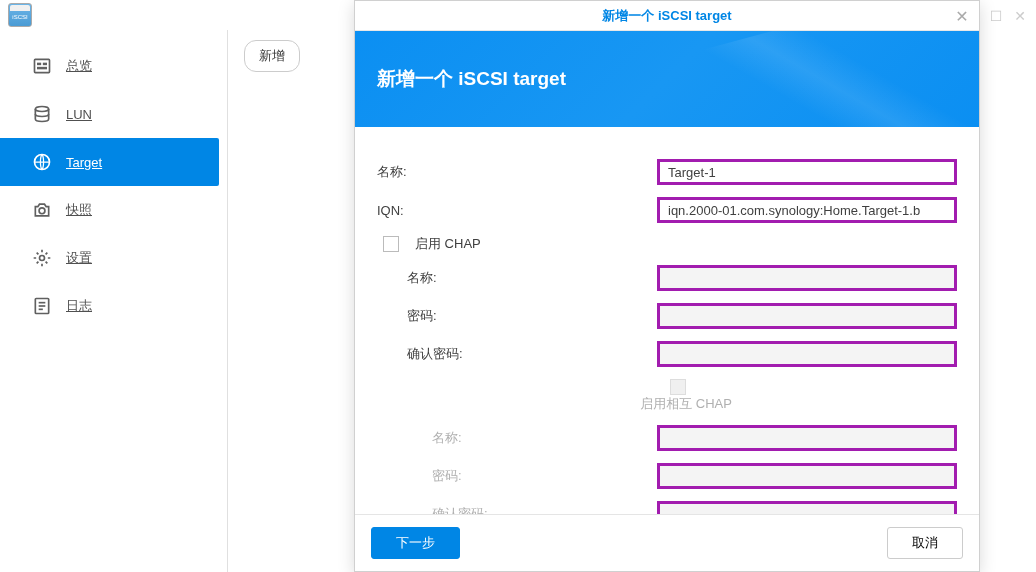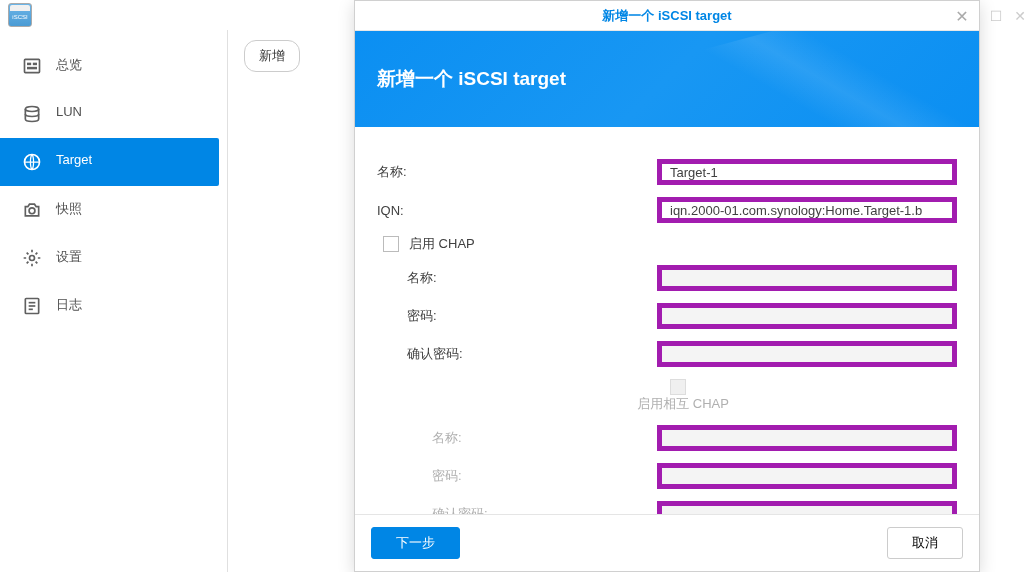--- a/index.html
+++ b/index.html
@@ -53,25 +53,27 @@
     }
     
     
     .sidebar {
       width: 228px;
       border-right: 1px solid #e0e0e0;
       padding-top: 12px;
     }
     .sidebar-item {
       display: flex;
-      padding: 14px 22px;
+      align-items: center;
+      padding: 14px 32px;
       cursor: pointer;
       color: #505050;
       margin-right: 8px;
       border-radius: 0 2px 2px 0;
+      text-decoration: underline;
     }
     .sidebar-item.active {
       background: #0086e5;
       color: #fff;
     }
     .sidebar-icon {
       width: 20px;
       height: 20px;
       margin-right: 14px;
       display: flex;
@@ -175,21 +177,21 @@
       width: 280px;
       color: #404040;
       font-size: 13px;
     }
     .form-label.indent1 { padding-left: 30px; }
     .form-label.indent2 { padding-left: 55px; }
     .form-label.disabled { color: #b0b0b0; }
     .form-input {
       flex: 1;
       height: 26px;
-      border: 5px solid #a21caf;
+      border: 3px solid #a21caf;
       padding: 2px 8px;
       font-size: 13px;
       color: #404040;
       background: #fff;
     }
     .form-input.disabled {
       background: #f4f4f4;
       color: #aaa;
     }
     .checkbox-row {
@@ -203,21 +205,21 @@
       border: 1px solid #bbb;
       margin-right: 10px;
       background: #fff;
       cursor: pointer;
     }
     .checkbox.disabled {
       background: #f0f0f0;
       border-color: #ddd;
       cursor: default;
     }
-    .checkbox-label { font-size: 13px; color: #404040; }
+    .checkbox-label { font-size: 13px; color: #404040; margin-left: 6px; }
     .checkbox-label.disabled { color: #b0b0b0; }
     
     .modal-footer {
       border-top: 1px solid #e5e5e5;
       padding: 12px 16px;
       display: flex;
       justify-content: space-between;
       gap: 8px;
     }
     .btn {

